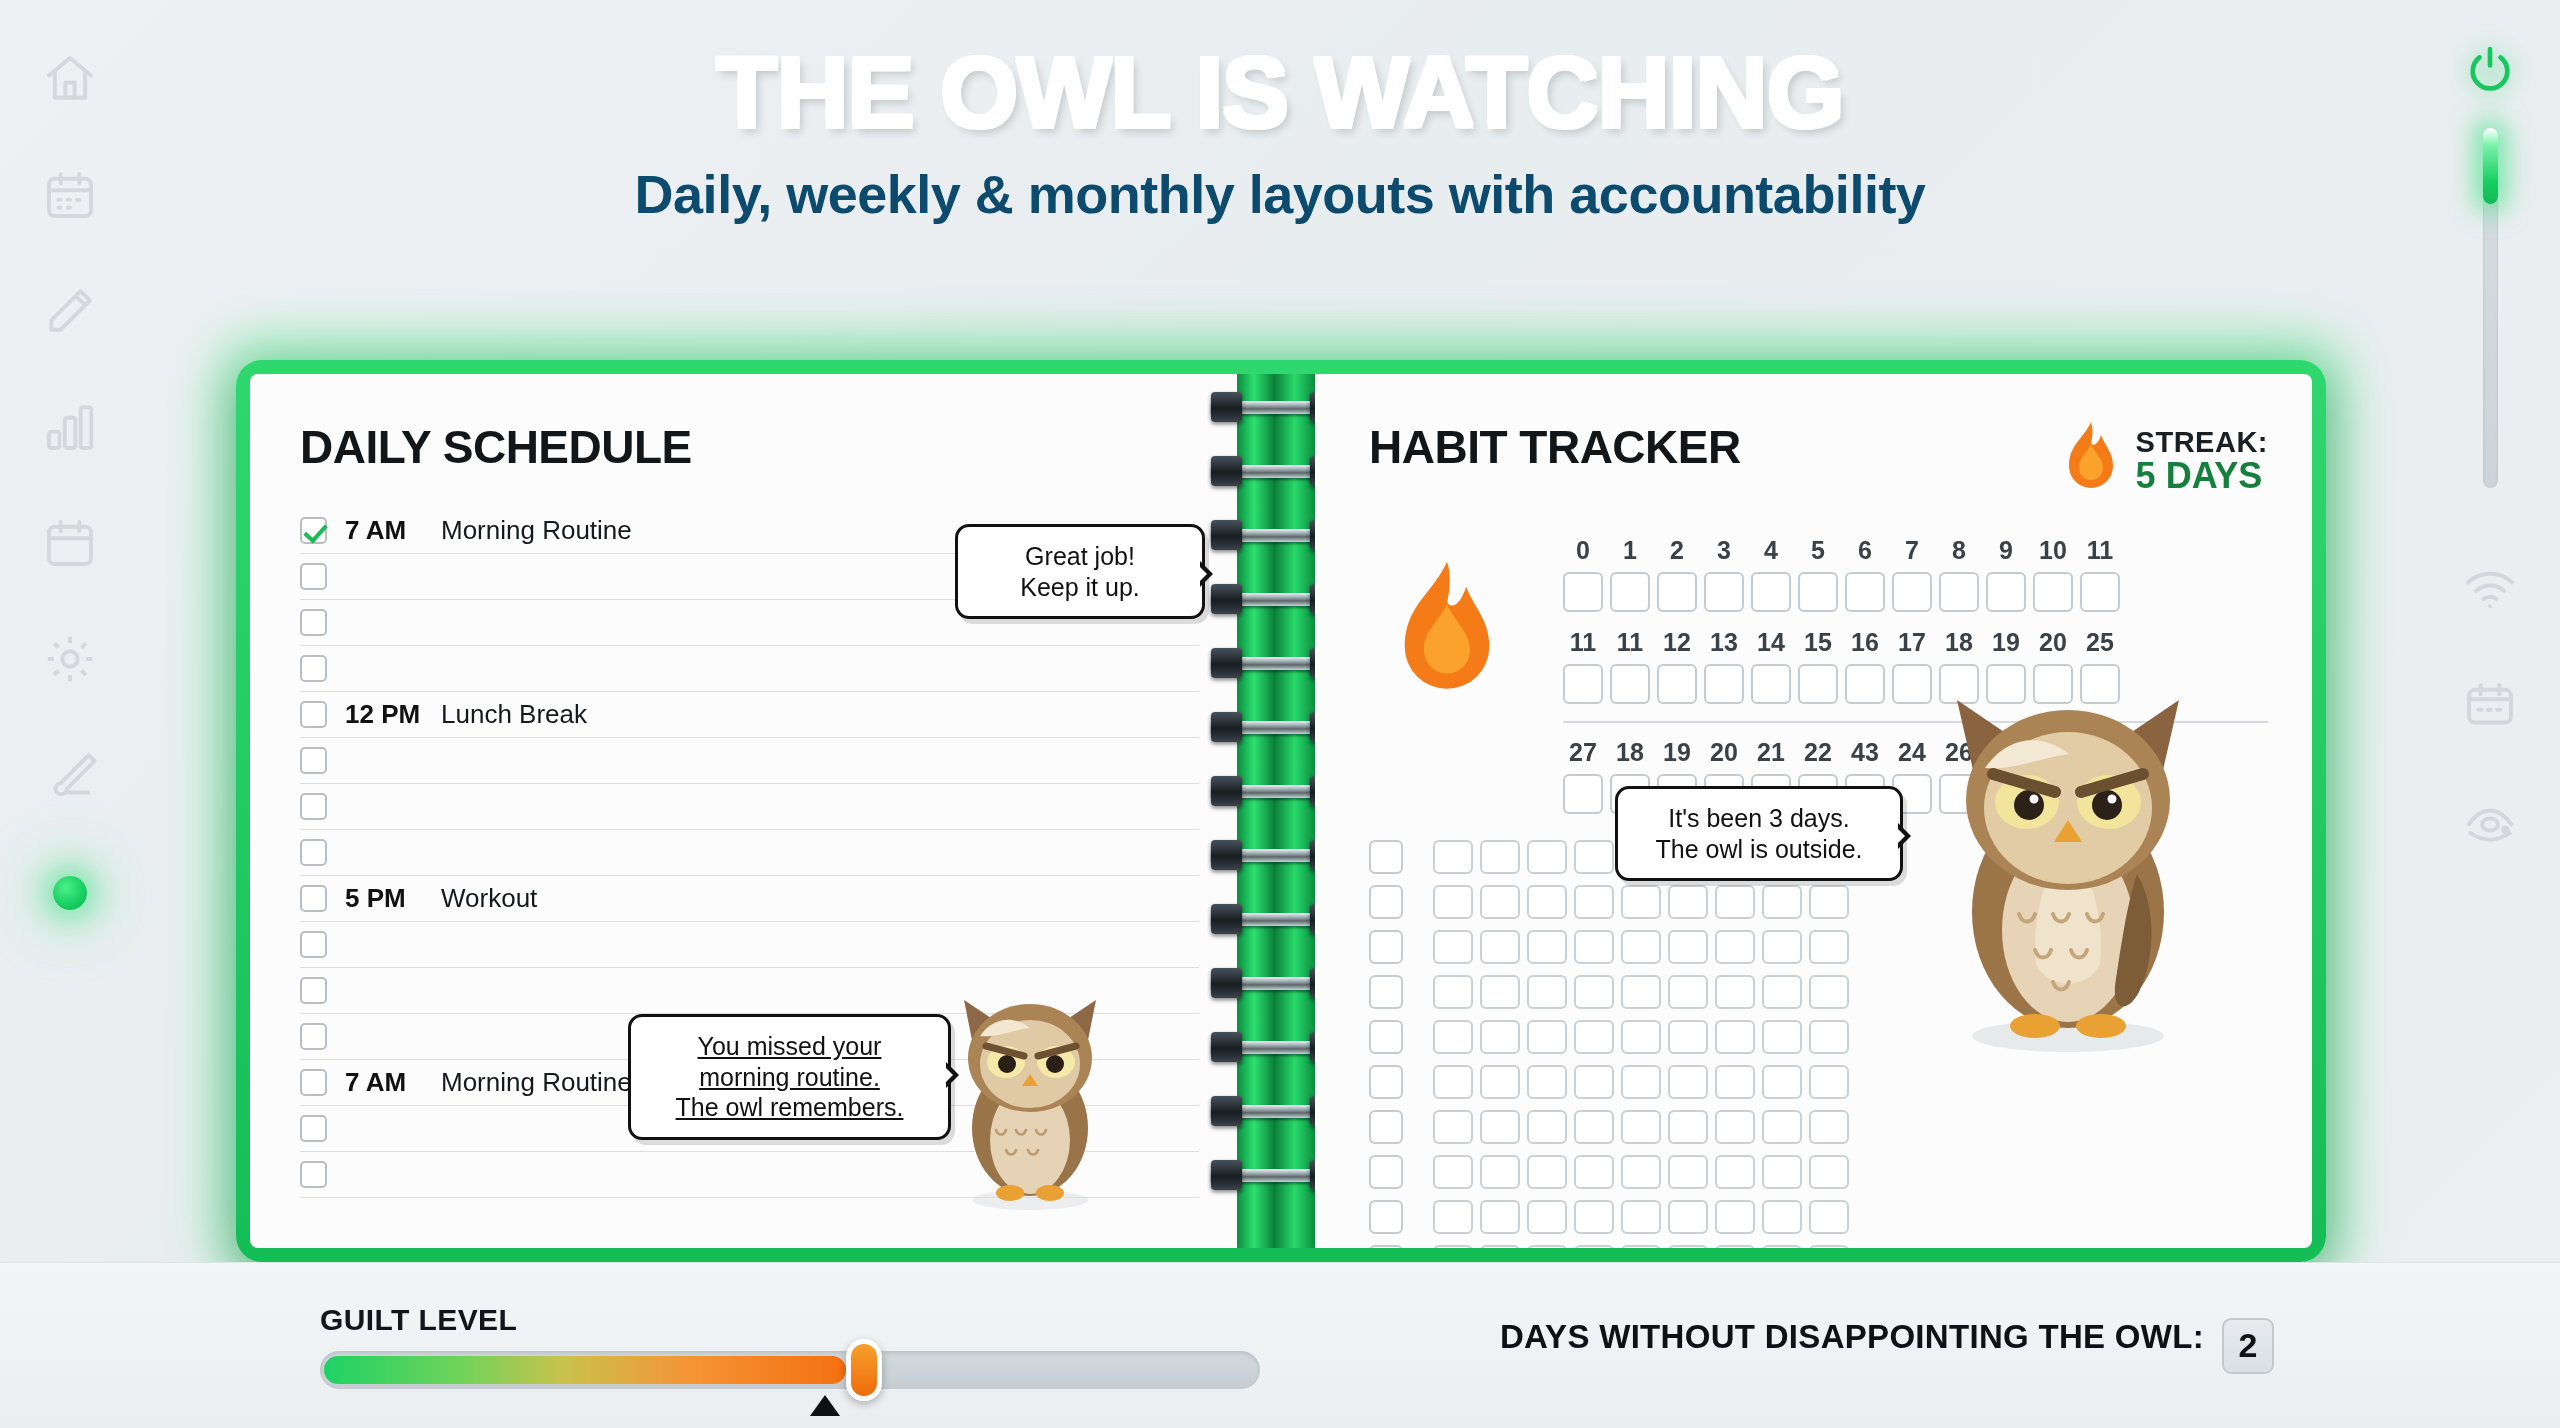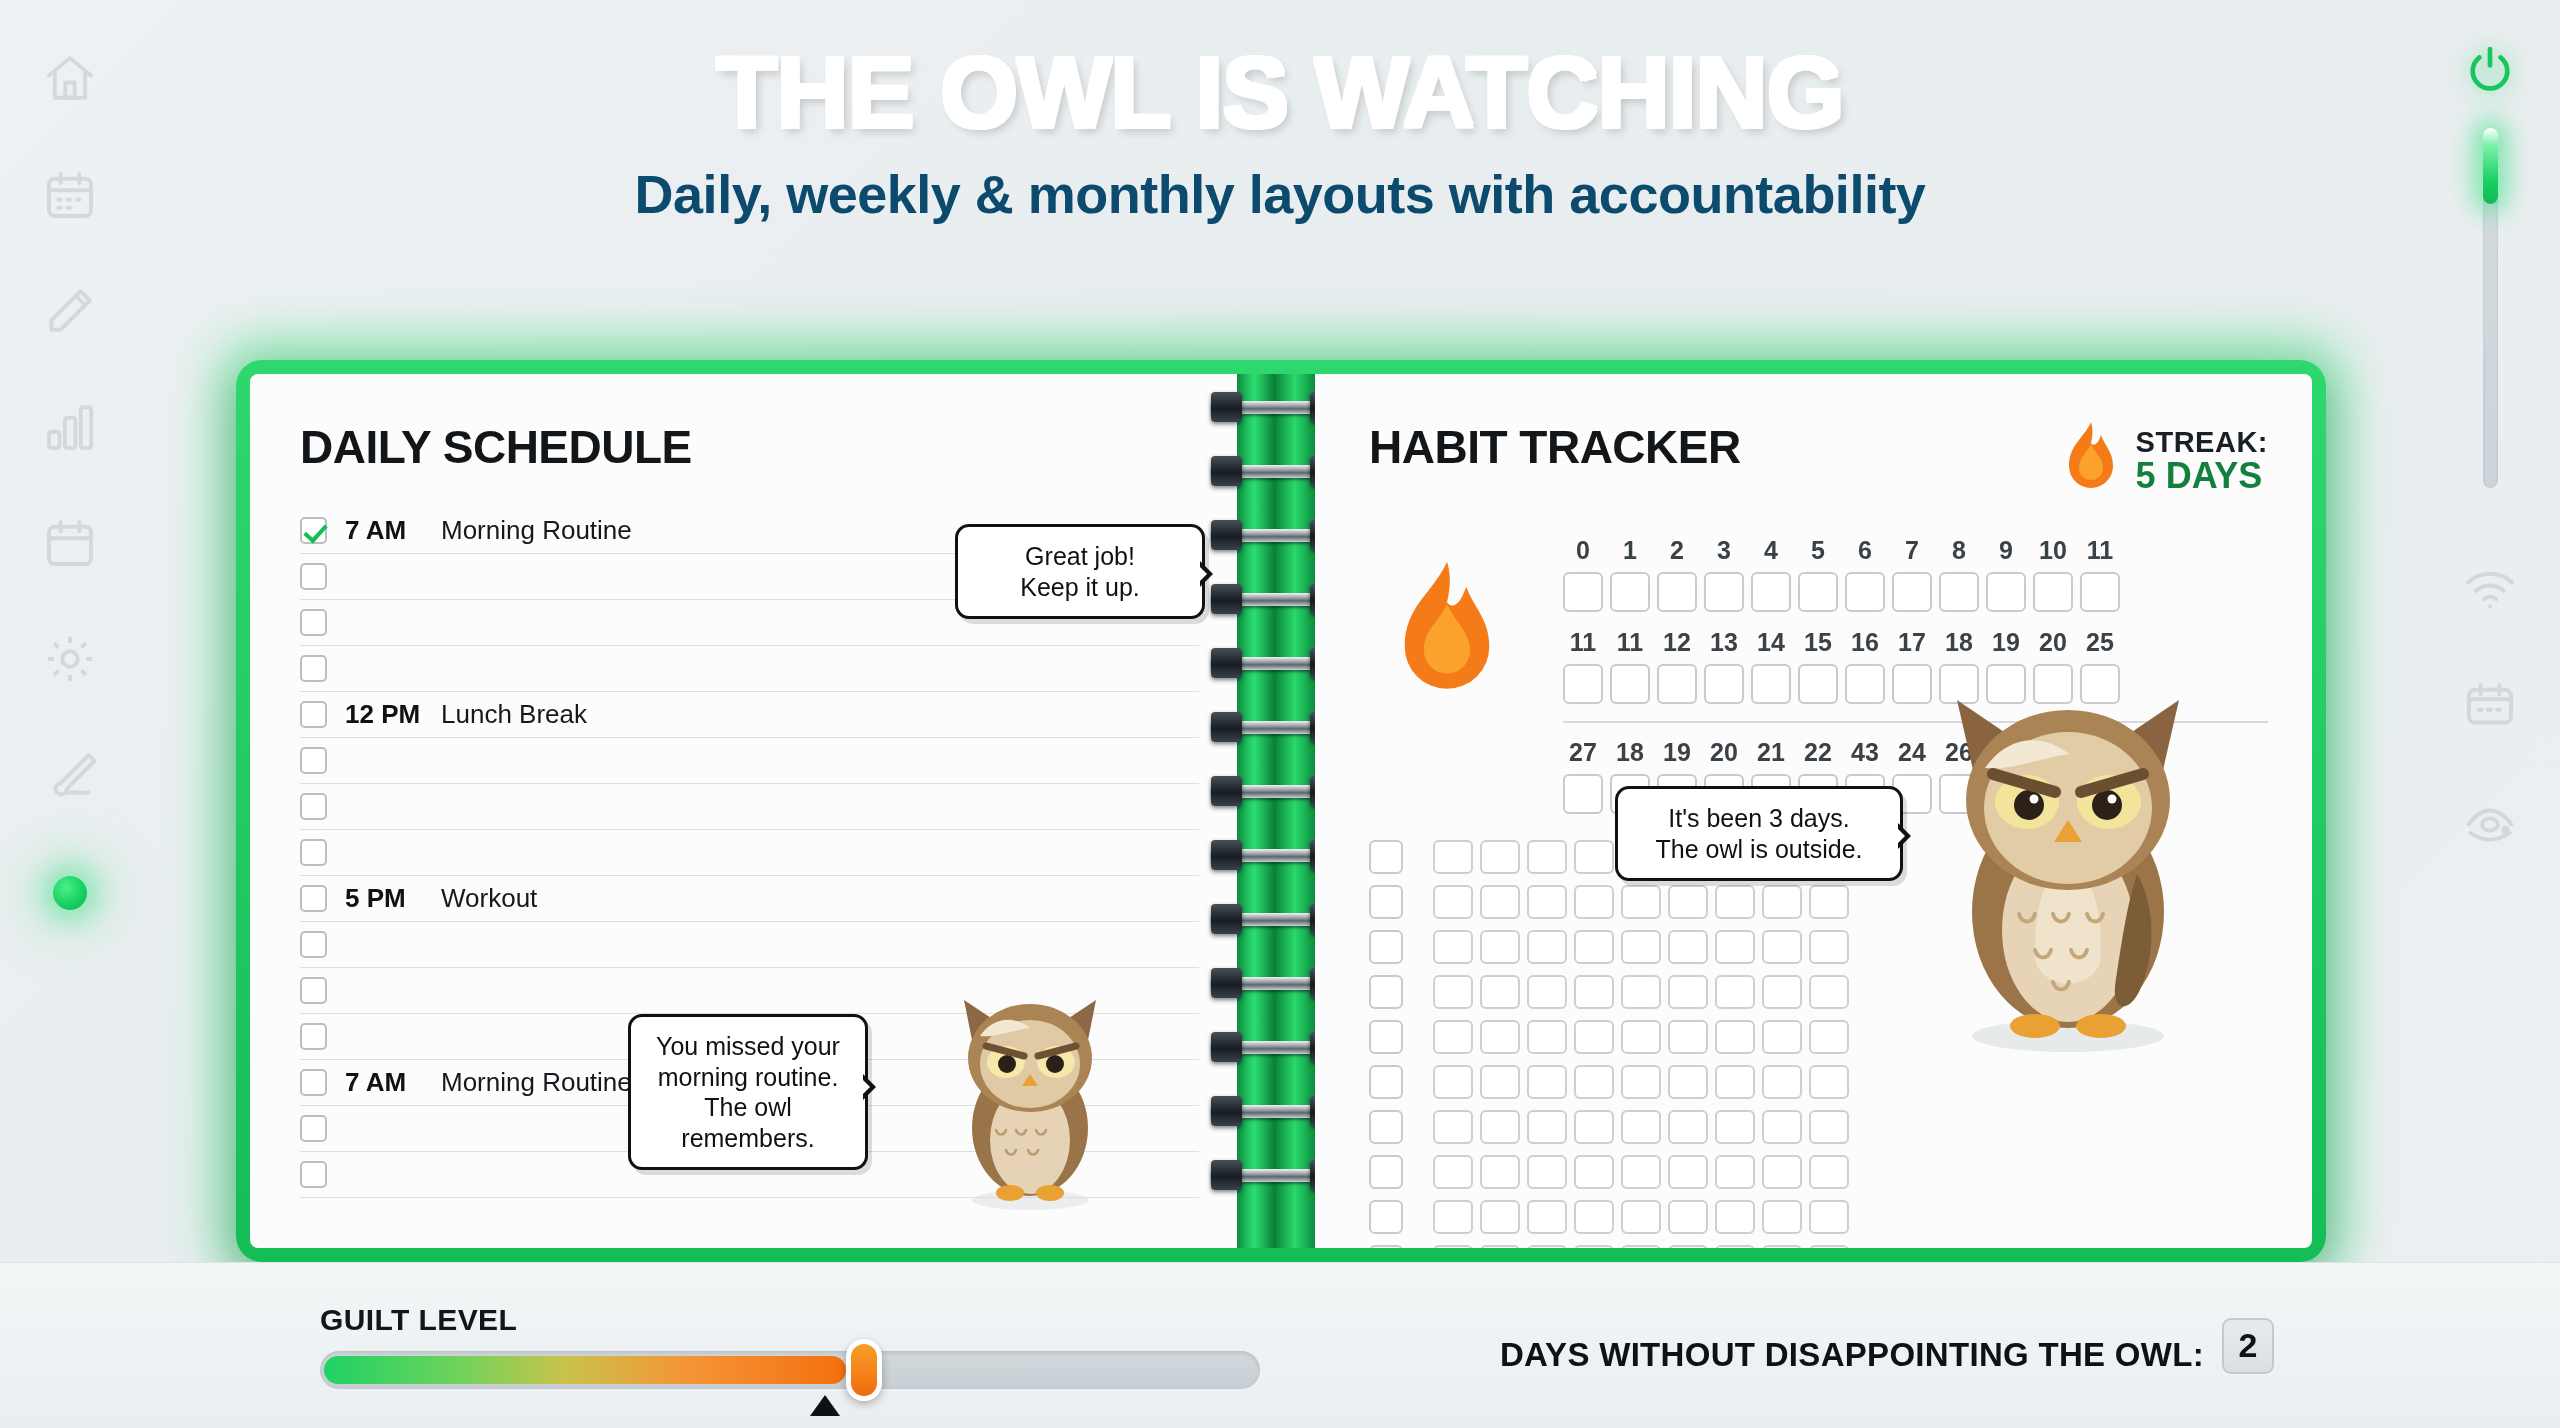--- a/index.html
+++ b/index.html
@@ -201,21 +201,21 @@
     border-radius: 18px; background: linear-gradient(180deg,#f7a02b,#ef6b0c);
     border: 5px solid #fff; box-shadow: 0 3px 9px rgba(0,0,0,.28);
   }
   .caret {
     position: absolute; left: 492px; top: 44px;
     width: 0; height: 0; border-left: 15px solid transparent;
     border-right: 15px solid transparent; border-bottom: 21px solid #0e1114;
   }
   .days {
     margin-left: auto; margin-right: 286px;
-    display: flex; align-items: flex-end; gap: 18px;
+    display: flex; align-items: flex-start; gap: 18px;
   }
   .days-label { font-size: 33px; font-weight: 800; color: #0e1215; letter-spacing: .3px; }
   .days-chip {
     min-width: 52px; height: 56px; padding: 0 14px; border-radius: 9px;
     background: linear-gradient(180deg,#e7ebee,#d9dfe3); border: 2px solid #c3cacf;
     display: flex; align-items: center; justify-content: center;
     font-size: 34px; font-weight: 800; color: #0e1215;
   }
 </style>
 </head>
@@ -397,21 +397,21 @@
           <circle cx="121" cy="83" r="10" fill="#231b14"></circle>
           <circle cx="74" cy="79" r="3.4" fill="#fff"></circle>
           <circle cx="124" cy="79" r="3.4" fill="#fff"></circle>
           <path d="M96 94l-9 12h18z" fill="#e8a132"></path>
           <path d="M60 150c2 6 8 6 10 0M80 150c2 6 8 6 10 0M100 150c2 6 8 6 10 0M70 170c2 6 8 6 10 0M92 170c2 6 8 6 10 0" stroke="#c0a276" stroke-width="2.6" fill="none" stroke-linecap="round"></path>
           <ellipse cx="74" cy="214" rx="15" ry="8" fill="#e8a132"></ellipse>
           <ellipse cx="116" cy="214" rx="15" ry="8" fill="#e8a132"></ellipse>
         </svg>
       </div>
 
-      <div class="bubble" style="left:378px; top:640px; width:240px;">
+      <div class="bubble" style="left:378px; top:640px; width:323px;text-decoration:underline;">
         <div>You missed your</div>
         <div>morning routine.</div>
         <div>The owl remembers.</div>
       </div>
 
       <div class="owl" style="left:690px; top:608px;">
         <svg width="180" height="230" viewBox="0 0 180 230">
           <ellipse cx="90" cy="218" rx="58" ry="10" fill="#d9dde0" opacity=".5"></ellipse>
           <path d="M32 58 24 18l33 22z" fill="#8c6846"></path>
           <path d="M148 58 156 18l-33 22z" fill="#8c6846"></path>

